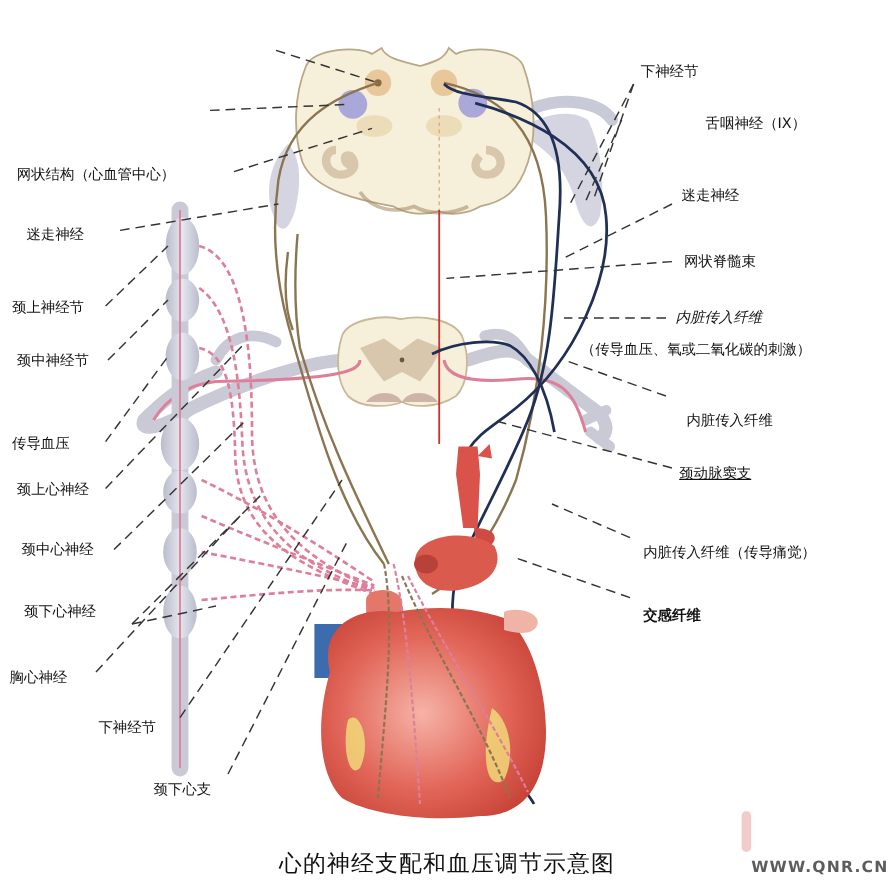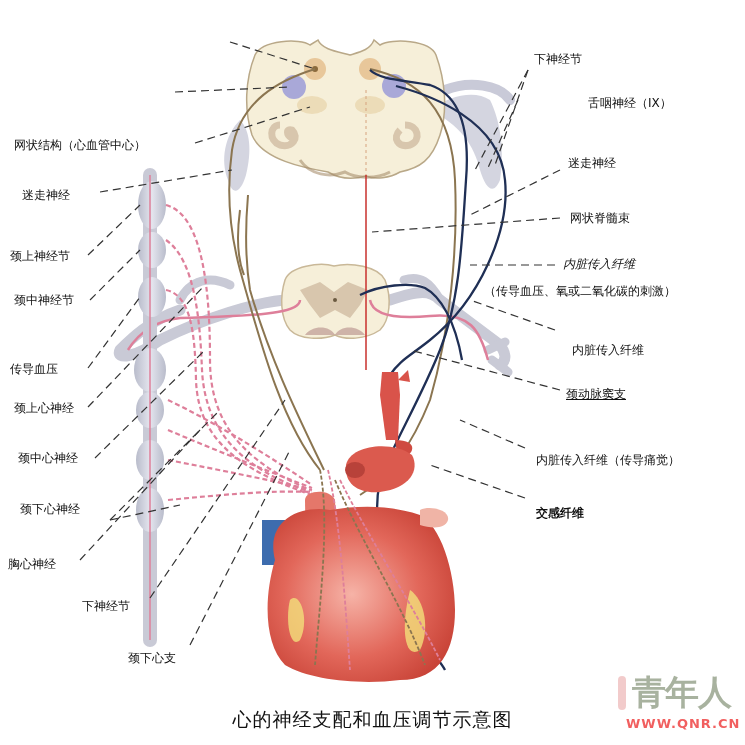--- a/index.html
+++ b/index.html
@@ -4,21 +4,21 @@
 <style>
   html, body { margin:0; padding:0; background:#ffffff; }
   body { width:745px; height:745px; position:relative; overflow:hidden;
          font-family:"DejaVu Sans", sans-serif; color:#111; }
   #stage { position:absolute; left:0; top:0; width:745px; height:745px; }
   .lbl { position:absolute; font-size:12px; line-height:16px; white-space:nowrap; color:#111; }
   .title { position:absolute; left:0; width:745px; text-align:center; top:707px;
            font-size:19px; letter-spacing:1px; color:#111; }
   .wm { position:absolute; left:616px; top:668px; width:125px; height:72px; opacity:.85; }
   .wm .big { position:absolute; left:16px; top:2px; font-size:34px; font-weight:bold; color:#9aa58f; letter-spacing:-1px; }
-  .wm .url { position:absolute; left:10px; top:48px; font-size:13px; font-weight:bold; color:#ef4444; letter-spacing:1px; }
+  .wm .url { position:absolute; left:10px; top:48px; font-size:13px; font-weight:bold; color:#404040; letter-spacing:1px; }
   .wm .bulb { position:absolute; left:2px; top:8px; width:8px; height:34px; border-radius:4px; background:#e9a8a8; opacity:.7; }
 </style>
 </head>
 <body>
 
 <svg id="stage" viewBox="0 0 745 745" xmlns="http://www.w3.org/2000/svg">
   <defs>
     <radialGradient id="hg" cx="45%" cy="50%" r="60%">
       <stop offset="0%" stop-color="#f6b3a7"></stop>
       <stop offset="60%" stop-color="#e2675a"></stop>
@@ -170,15 +170,14 @@
 <div class="lbl" style="left:484px;top:283px;">（传导血压、氧或二氧化碳的刺激）</div>
 <div class="lbl" style="left:572px;top:342px;">内脏传入纤维</div>
 <div class="lbl" style="left:566px;top:386px;text-decoration:underline;">颈动脉窦支</div>
 <div class="lbl" style="left:536px;top:452px;">内脏传入纤维（传导痛觉）</div>
 <div class="lbl" style="left:536px;top:505px;font-weight:bold;">交感纤维</div>
 
 <div class="title">心的神经支配和血压调节示意图</div>
 
 <div class="wm">
   <div class="bulb"></div>
-  <div class="big">青年人</div>
   <div class="url">WWW.QNR.CN</div>
 </div>
 
 </body></html>

